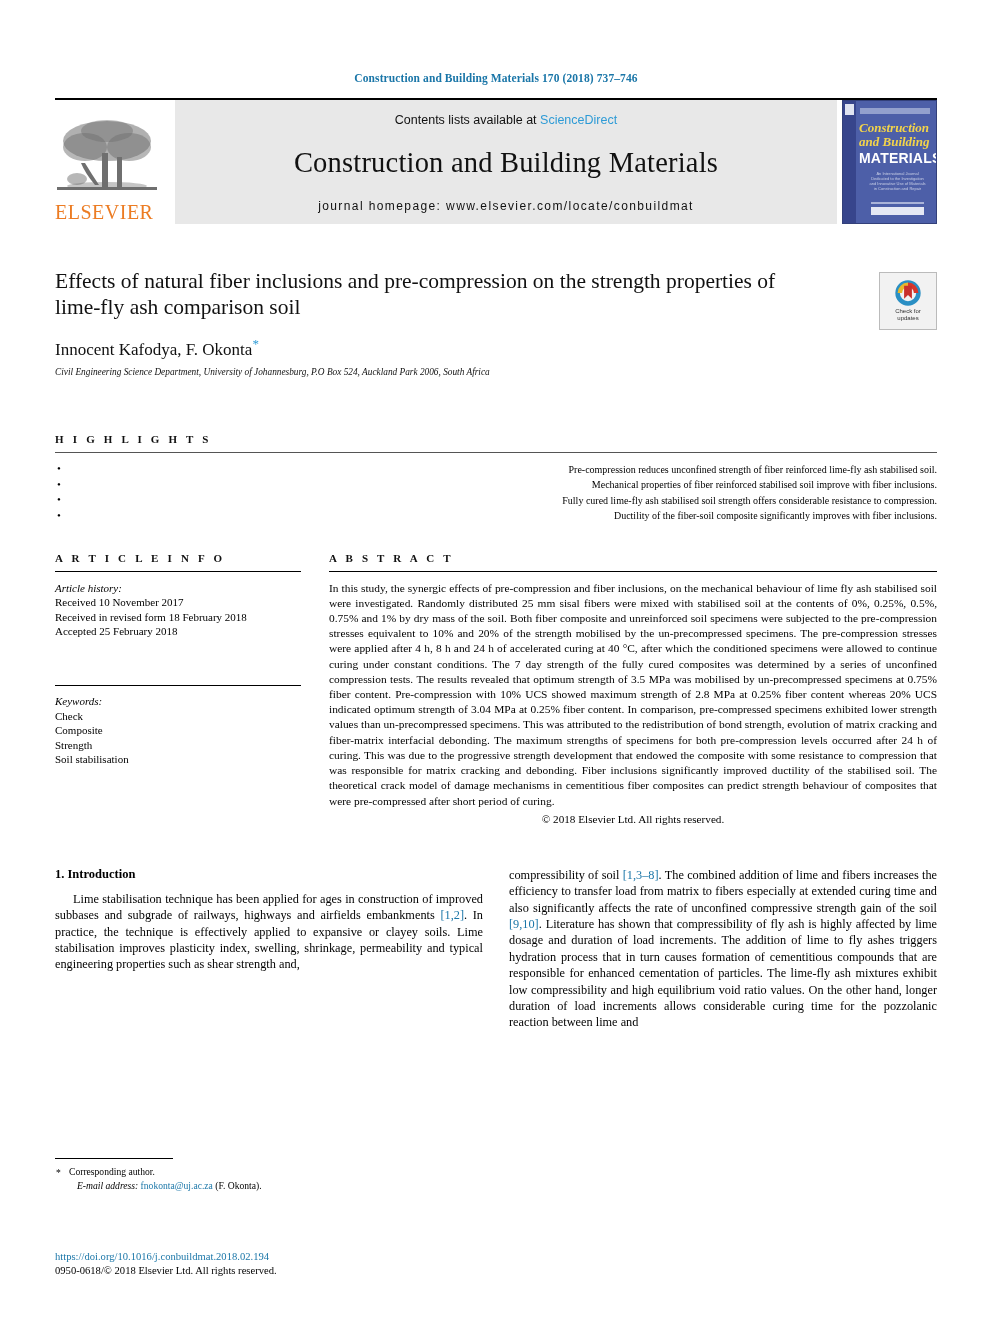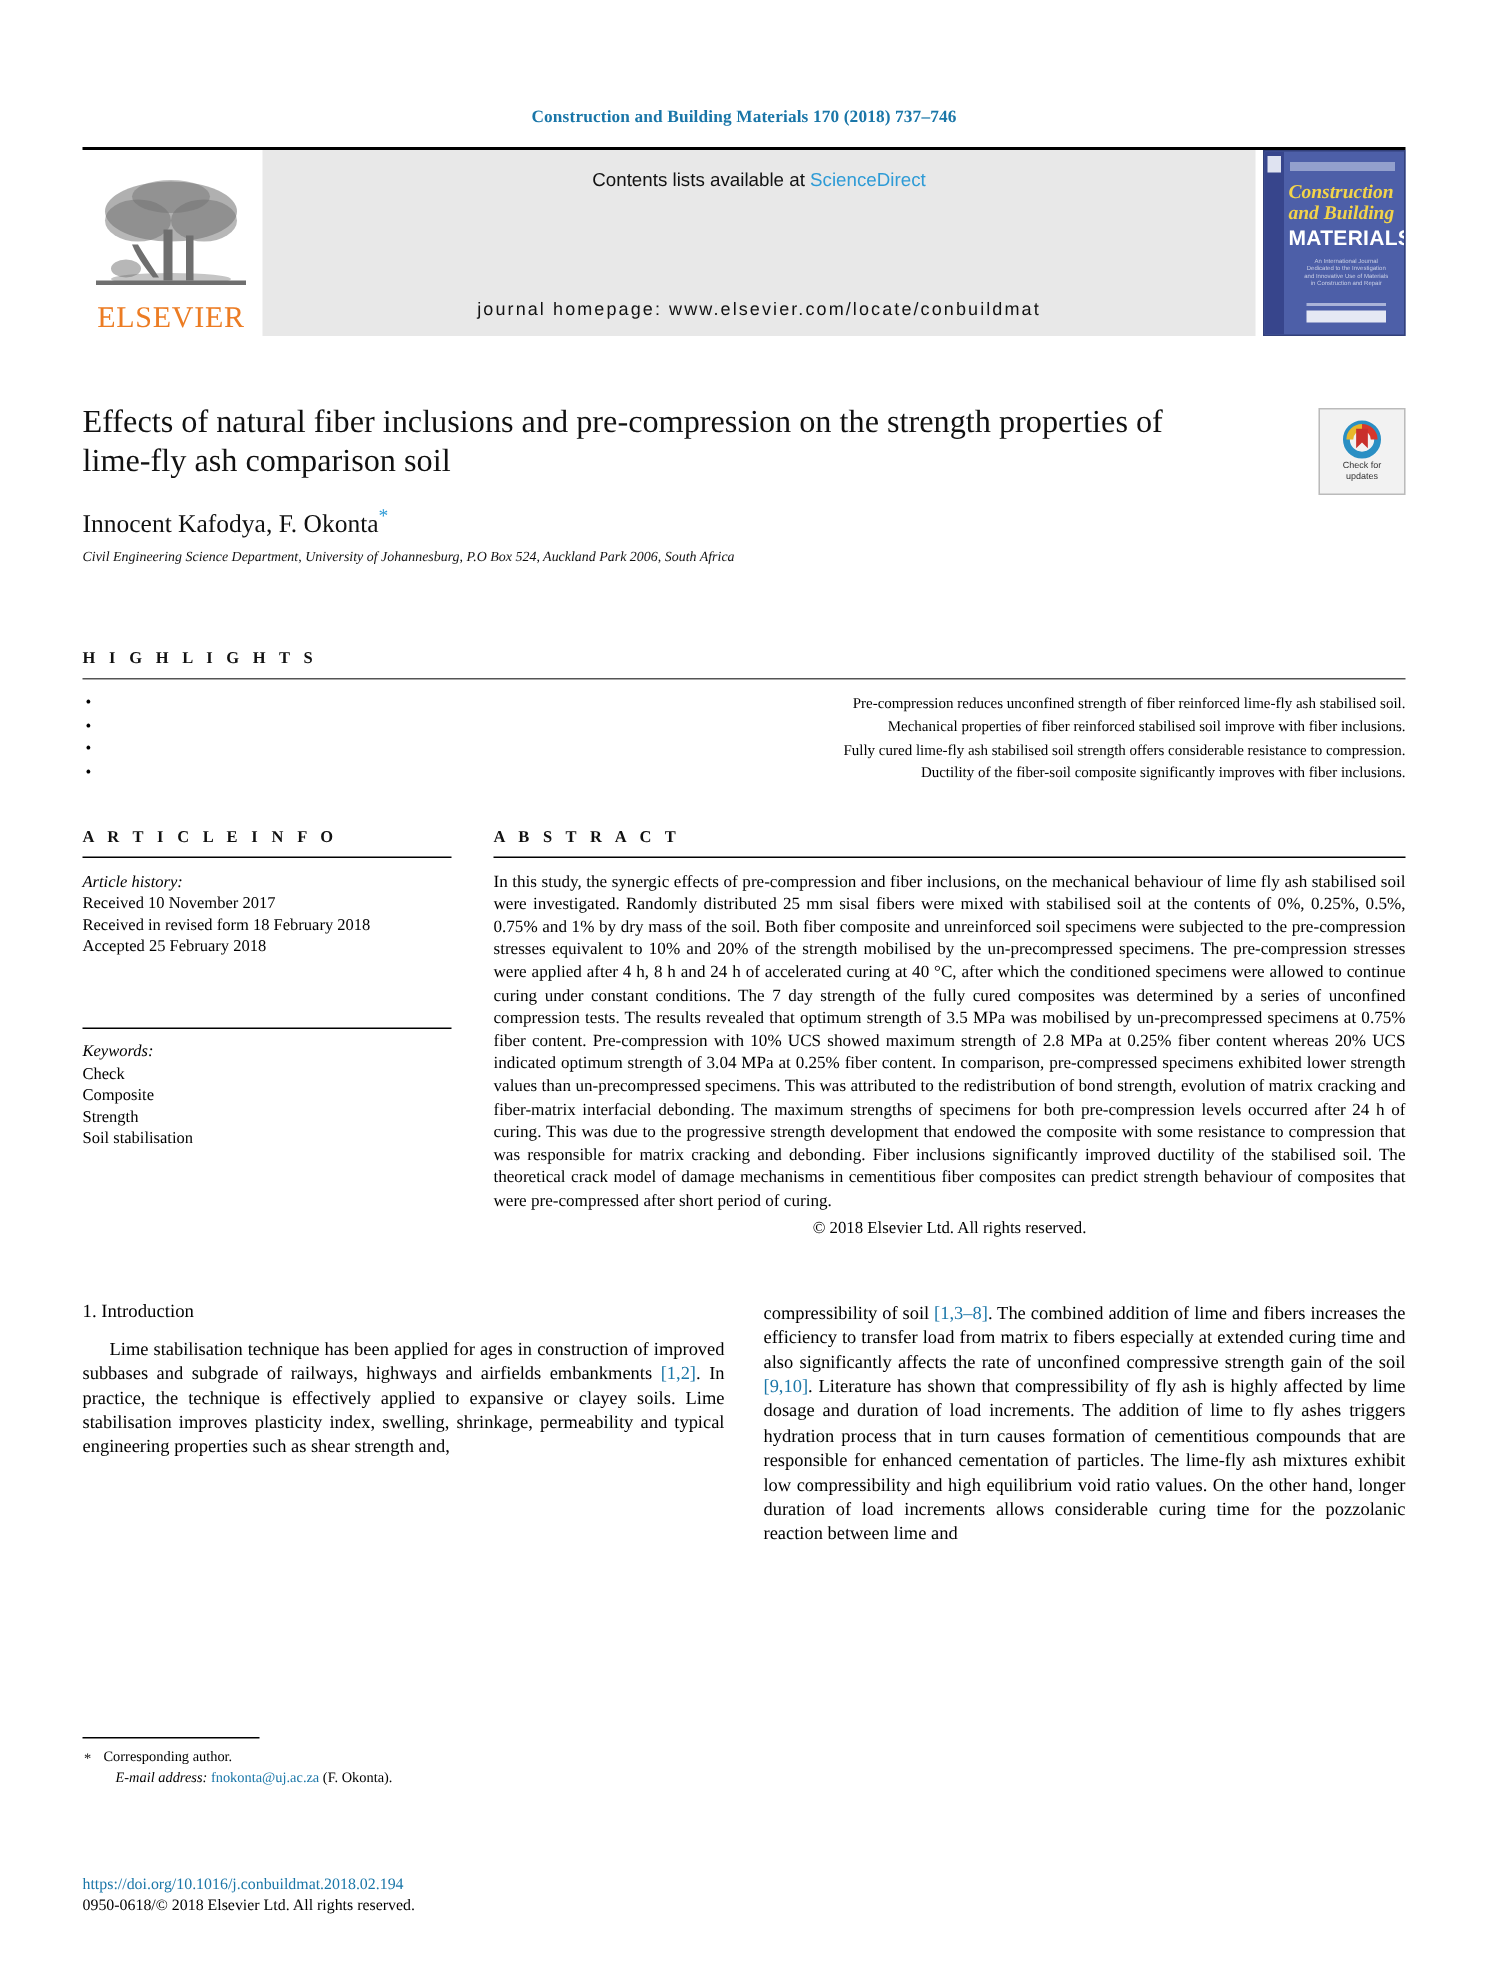--- a/index.html
+++ b/index.html
@@ -41,21 +41,20 @@
     position: relative;
     height: 124px;
     display: flex;
     align-items: stretch;
   }
   .elsevier-logo {
     width: 118px;
     flex: 0 0 118px;
     display: flex;
     flex-direction: column;
-    align-items: center;
     justify-content: flex-end;
     padding-bottom: 2px;
     padding-top: 2px;
   }
   .tree-svg { display:block; }
   .elsevier-word {
     font-family: "Liberation Serif", serif;
     color: #ec7c23;
     font-size: 20px;
     letter-spacing: 0.5px;
@@ -249,21 +248,21 @@
 
   
   .body-cols {
     margin-top: 42px;
     display: flex;
     gap: 26px;
   }
   .bcol { width: 428px; flex: 0 0 428px; }
   .sec-title {
     font-size: 12.5px;
-    font-weight: normal;
+    font-weight: bold;
     font-family: "Liberation Serif", serif;
     margin: 0 0 9px 0;
   }
   .para {
     font-size: 12.3px;
     line-height: 16.4px;
     text-align: justify;
     font-family: "Liberation Serif", serif;
     margin: 0;
     text-indent: 18px;
@@ -324,20 +323,21 @@
           <ellipse cx="52" cy="69" rx="40" ry="4" opacity="0.4"></ellipse>
         </g>
       </svg>
       <div class="elsevier-word">ELSEVIER</div>
     </div>
 
     <div class="journal-band">
       <div class="contents-line">
         <span>Contents lists available at </span><span class="sciencedirect">ScienceDirect</span>
       </div>
+      <div class="journal-name">Construction and Building Materials</div>
       <div class="homepage-line">journal homepage: www.elsevier.com/locate/conbuildmat</div>
     </div>
 
     <div class="cover-thumb">
       <div class="cover-spine"></div>
       <div class="cover-badge"></div>
       <div class="cover-topbar"></div>
       <div class="cover-t1">Construction</div>
       <div class="cover-t2">and Building</div>
       <div class="cover-t3">MATERIALS</div>

